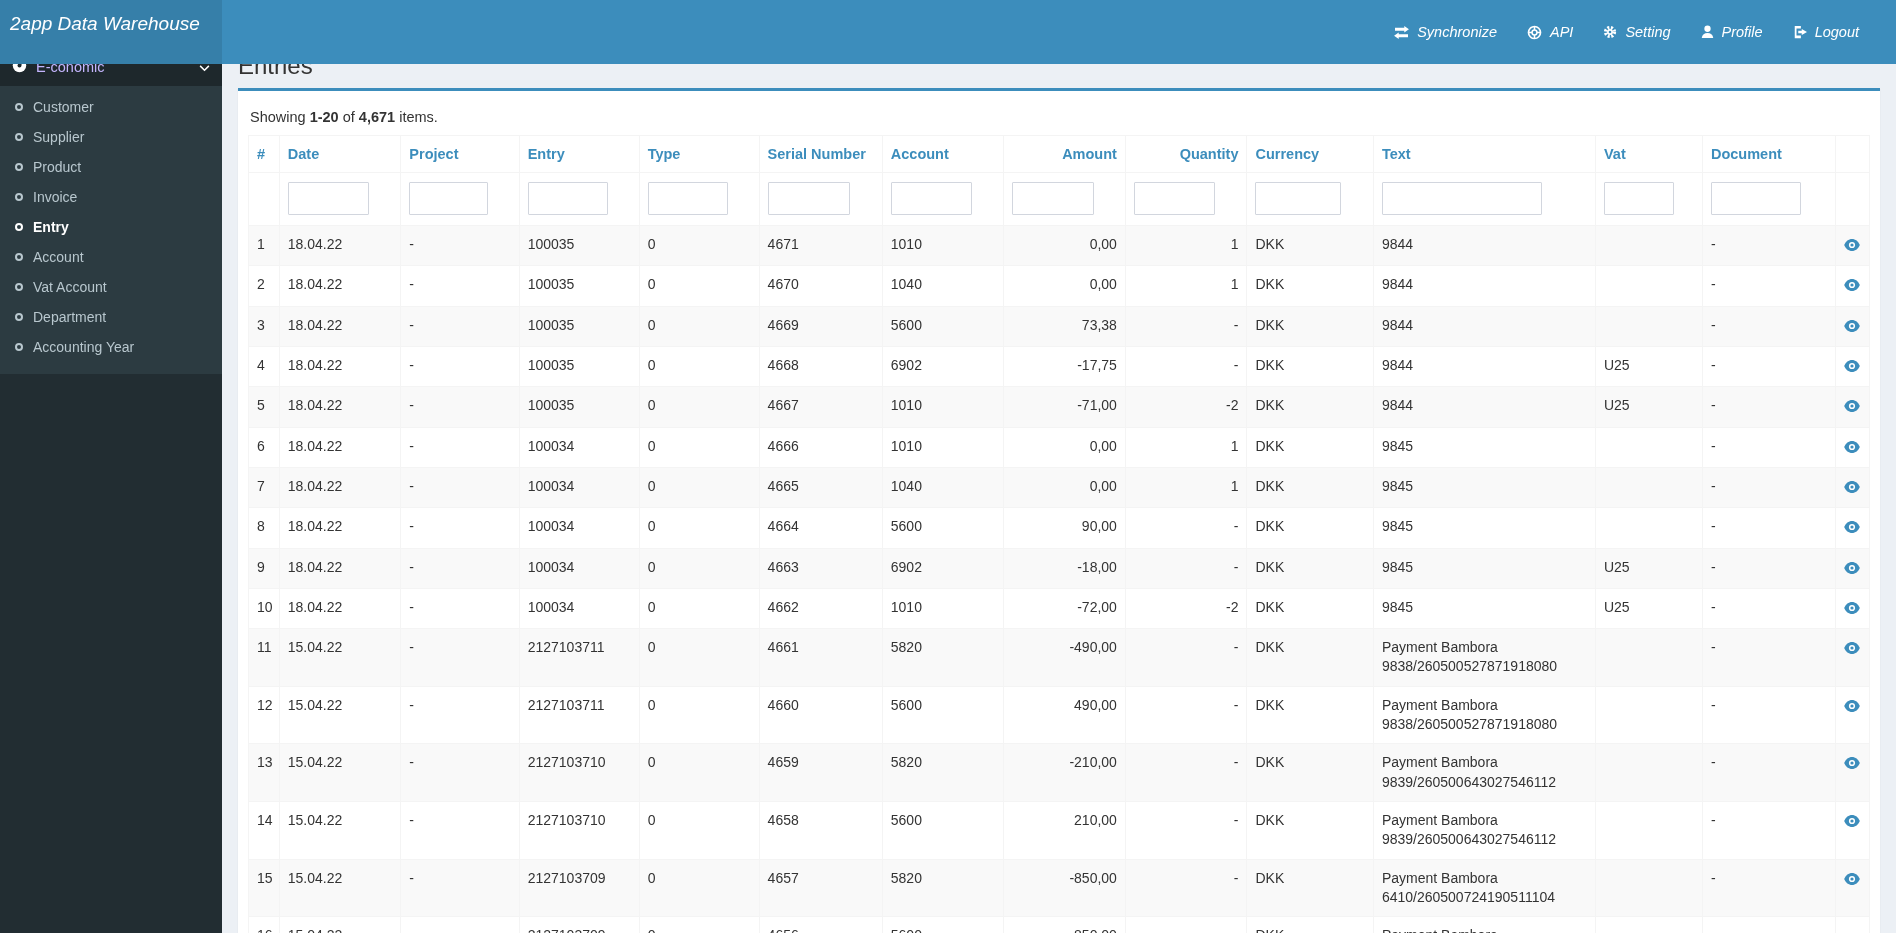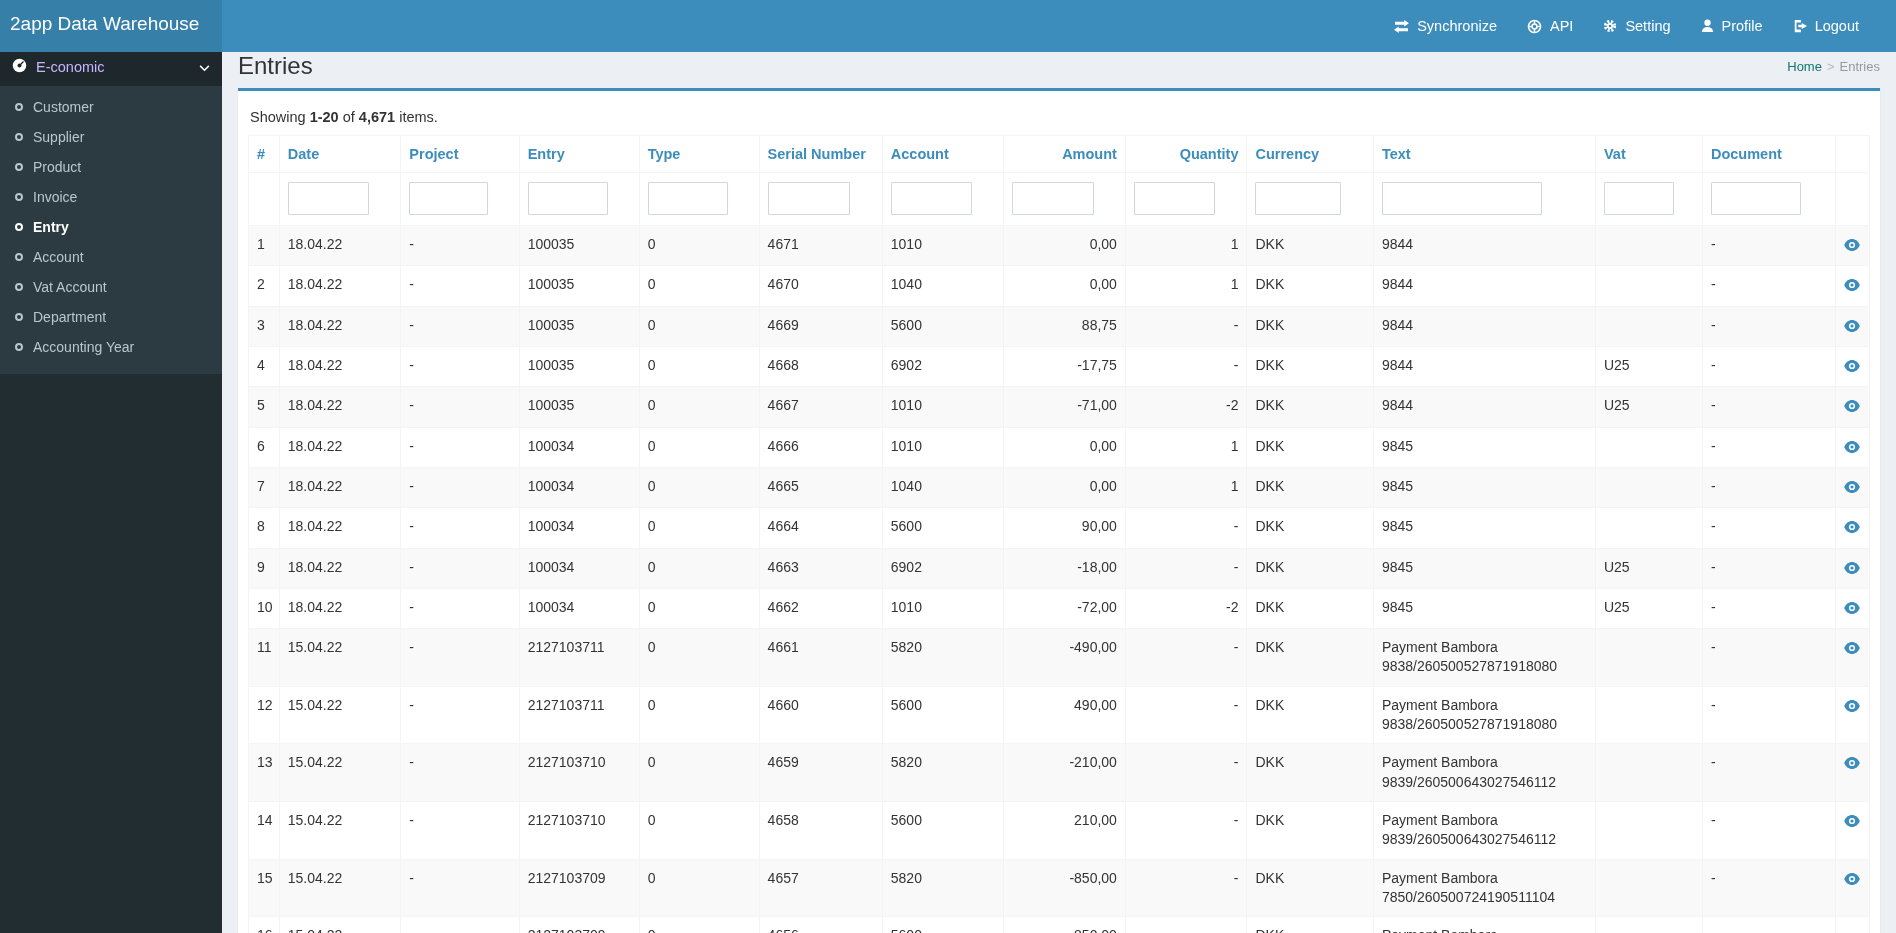--- a/index.html
+++ b/index.html
@@ -1,41 +1,41 @@
 <!DOCTYPE html>
 <html><head>
 <meta charset="utf-8">
 <style>
   * { box-sizing: border-box; }
   html, body { margin:0; padding:0; width:1896px; height:933px; overflow:hidden;
     font-family:"Liberation Sans","DejaVu Sans",sans-serif; background:#ecf0f5; color:#333; }
 
   
-  .main-header { position:fixed; top:0; left:0; right:0; height:52px; display:flex; z-index:20; }
+  .main-header { position:fixed; top:0; left:0; right:0; height:64px; display:flex; z-index:20;font-style:italic; }
   .logo { width:222px; background:#367fa9; color:#fff; font-size:19px; line-height:48px;
     padding-left:10px; white-space:nowrap; cursor:pointer; }
   .navbar { flex:1; background:#3c8dbc; display:flex; justify-content:flex-end; align-items:center; padding-right:22px; }
   .nav-item { display:flex; align-items:center; gap:8px; color:#fff; font-size:14.5px;
     padding:0 15px; height:48px; cursor:pointer; }
   .nav-item svg { display:block; }
 
   
   .sidebar { position:fixed; top:48px; left:0; bottom:0; width:222px; background:#222d32; z-index:10; }
   .tree-header { display:flex; align-items:center; gap:9px; color:#c4b5fd; font-size:14.5px;
     padding:10px 12px; background:#1e282c; cursor:pointer; }
   .tree-header .chev { margin-left:auto; }
   .treeview-menu { list-style:none; margin:0; padding:6px 0 12px; background:#2c3b41; }
   .treeview-menu li { display:flex; align-items:center; gap:10px; padding:7px 5px 7px 15px;
     font-size:14px; color:#b8c7ce; cursor:pointer; }
   .treeview-menu li.active { color:#fff; font-weight:bold; }
   .circle-o { width:8px; height:8px; border:2px solid currentColor; border-radius:50%; flex:none; }
 
   
   .content-wrapper { margin-left:222px; padding-top:48px; }
-  .content-header { display:flex; justify-content:space-between; align-items:center; padding:4px 16px 0 16px; }
+  .content-header { display:flex; justify-content:space-between; align-items:flex-start; padding:4px 16px 0 16px; }
   .page-title { font-size:24px; font-weight:400; color:#333; margin:0; }
   .breadcrumb { font-size:13px; color:#999; }
   .breadcrumb .home { color:#0f766e; cursor:pointer; text-decoration:none; }
   .breadcrumb .divider { color:#b8b8b8; margin:0 5px; }
 
   .box { margin:8px 16px 0 16px; background:#fff; border-top:3px solid #3c8dbc;
     box-shadow:0 1px 1px rgba(0,0,0,0.1); padding:10px 10px 0 10px; min-height:860px; }
   .summary { font-size:14.5px; color:#333; margin:8px 2px 10px 2px; }
 
   table { width:100%; border-collapse:collapse; table-layout:fixed; font-size:14px; color:#333; }
@@ -282,21 +282,21 @@
               </td>
             </tr>
             <tr>
               <td>3</td>
               <td>18.04.22</td>
               <td>-</td>
               <td>100035</td>
               <td>0</td>
               <td>4669</td>
               <td>5600</td>
-              <td class="right">88,75</td>
+              <td class="right">73,38</td>
               <td class="right">-</td>
               <td>DKK</td>
               <td>9844</td>
               <td></td>
               <td>-</td>
               <td>
                 <a class="view-link"><svg width="16" height="12" viewBox="0 0 16 12">
                     <path d="M8 0C4.6 0 1.7 2.3.2 6c1.5 3.7 4.4 6 7.8 6s6.3-2.3 7.8-6C14.3 2.3 11.4 0 8 0z" fill="currentColor"></path>
                     <circle cx="8" cy="6" r="3.1" fill="#fff"></circle>
                     <circle cx="8" cy="6" r="1.6" fill="currentColor"></circle>
@@ -549,21 +549,21 @@
               <td>15</td>
               <td>15.04.22</td>
               <td>-</td>
               <td>2127103709</td>
               <td>0</td>
               <td>4657</td>
               <td>5820</td>
               <td class="right">-850,00</td>
               <td class="right">-</td>
               <td>DKK</td>
-              <td>Payment Bambora 7850/260500724190511104</td>
+              <td>Payment Bambora 6410/260500724190511104</td>
               <td></td>
               <td>-</td>
               <td>
                 <a class="view-link"><svg width="16" height="12" viewBox="0 0 16 12">
                     <path d="M8 0C4.6 0 1.7 2.3.2 6c1.5 3.7 4.4 6 7.8 6s6.3-2.3 7.8-6C14.3 2.3 11.4 0 8 0z" fill="currentColor"></path>
                     <circle cx="8" cy="6" r="3.1" fill="#fff"></circle>
                     <circle cx="8" cy="6" r="1.6" fill="currentColor"></circle>
                   </svg></a>
               </td>
             </tr>

